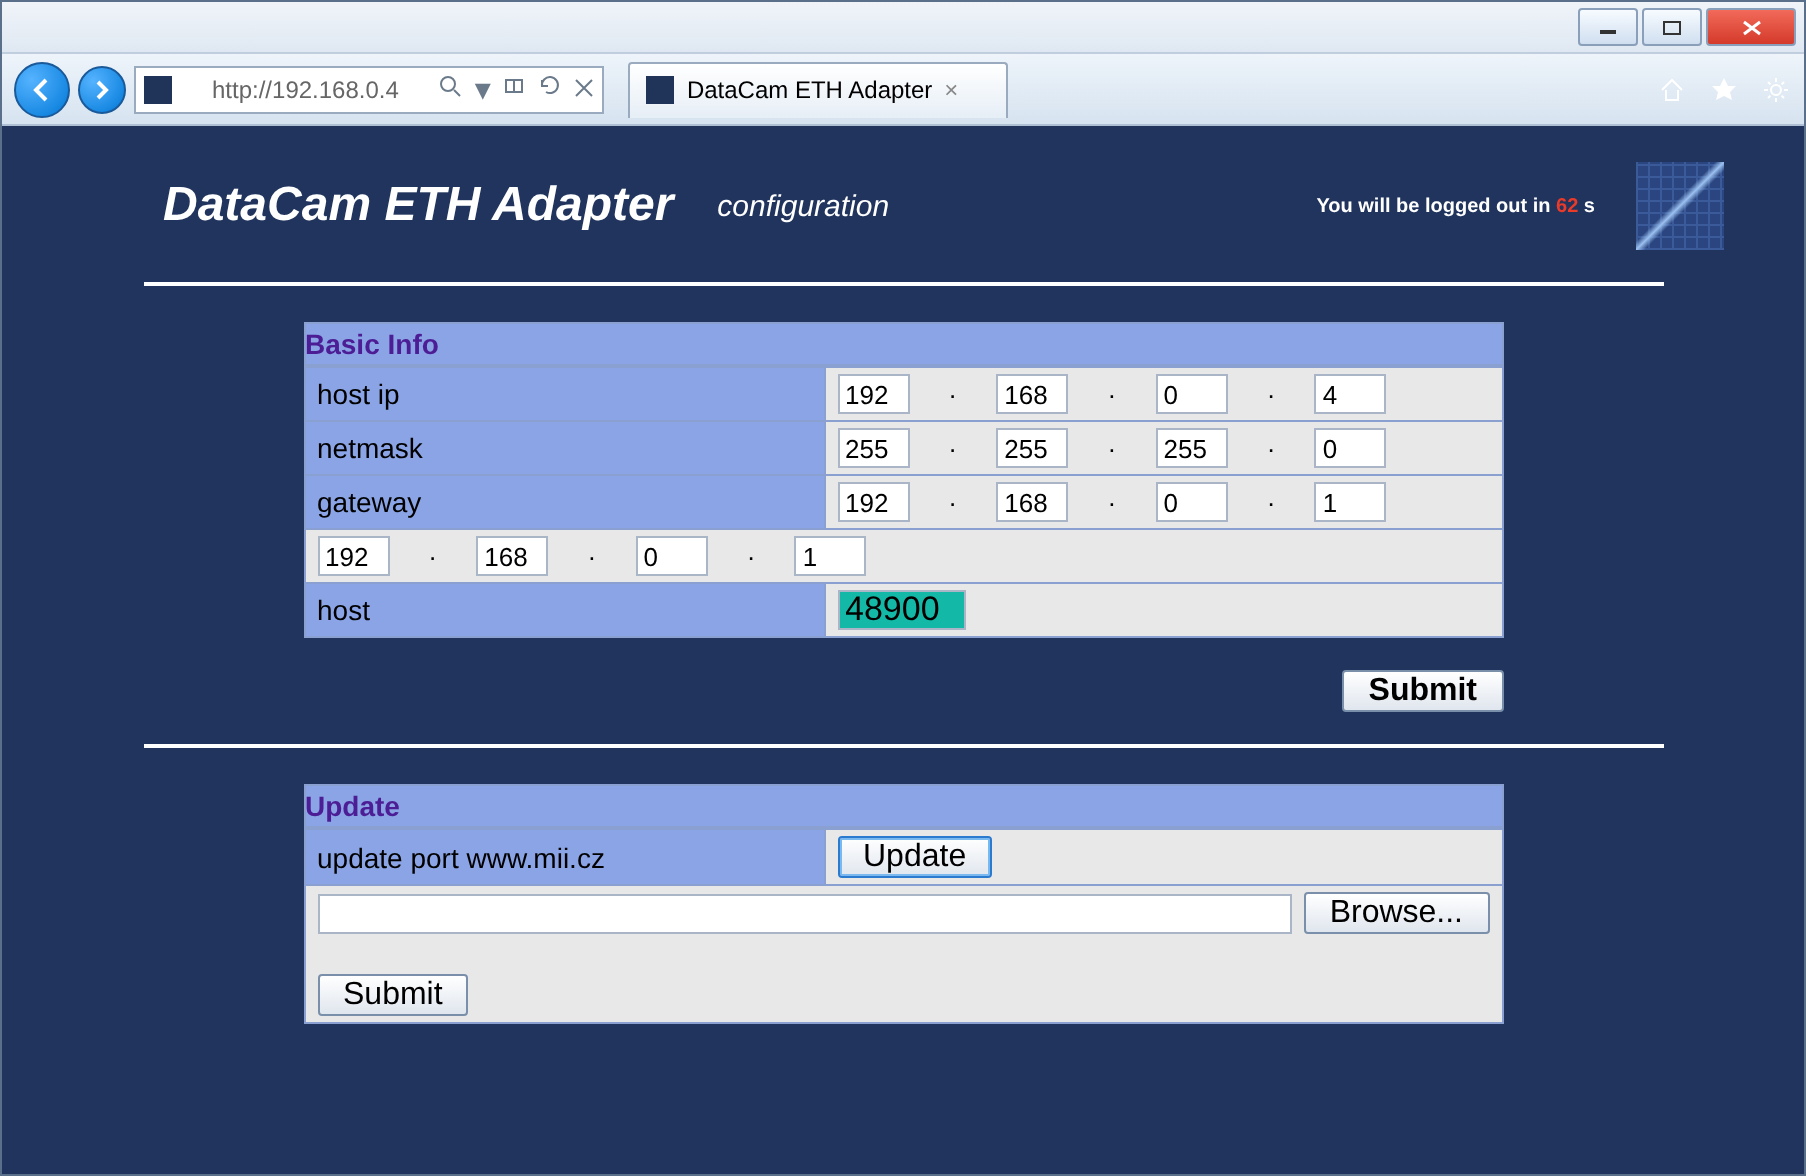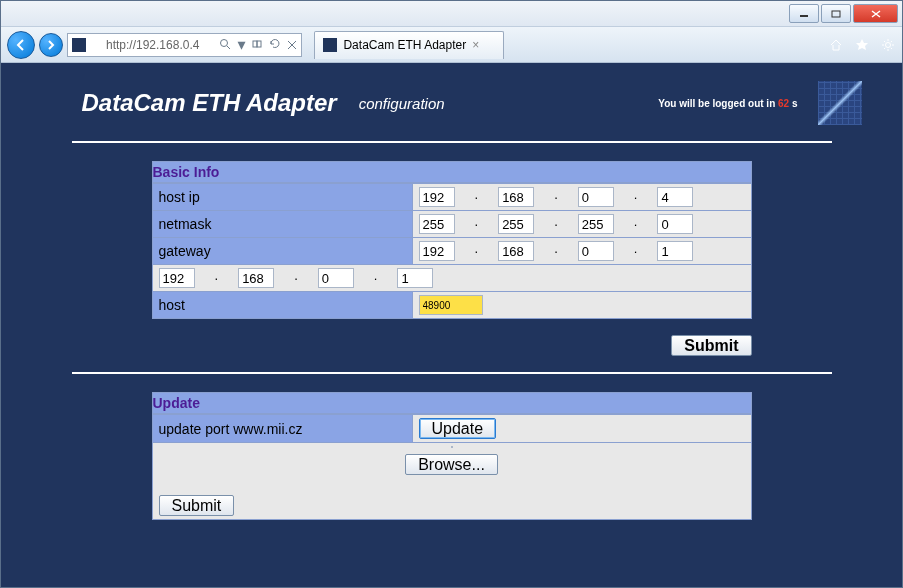--- a/index.html
+++ b/index.html
@@ -186,43 +186,43 @@
     height: 20px;
     border: 1px solid #aab6c8;
     background: #fff;
     font-size: 13px;
     padding: 0 3px;
   }
   .port-input {
     width: 64px;
     height: 20px;
     border: 1px solid #aab6c8;
-    background: #fde047;
-    font-size: 10px;
+    background: #14b8a6;
+    font-size: 17px;
     padding: 0 3px;
   }
   .dot { color:#000; }
   .submit-row {
     width: 600px;
     margin: 0 auto;
     display:flex; justify-content:flex-end;
     padding: 6px 0 16px 0;
   }
   .btn {
     height: 21px;
     padding: 0 12px;
     font-size: 16px;
     background: linear-gradient(#fff, #e0e6ee);
     border: 1px solid #7a90aa;
     border-radius: 2px;
     cursor: pointer;
   }
   .btn.bold { font-weight: bold; }
   .btn.active { border-color:#2a7ad0; box-shadow: inset 0 0 0 1px #7ab8f0; }
-  .file-row { display:flex; align-items:center; gap:6px; width:100%;flex-direction:column; }
+  .file-row { display:flex; align-items:center; gap:6px; width:100%; }
   .file-box {
     flex:1; height:20px; background:#fff; border:1px solid #aab6c8;
   }
   .update-field { flex-direction: column; align-items: stretch; gap:6px; }
   .update-field .line2 { display:flex; }
 </style>
 </head>
 <body>
 
 <div class="window">

